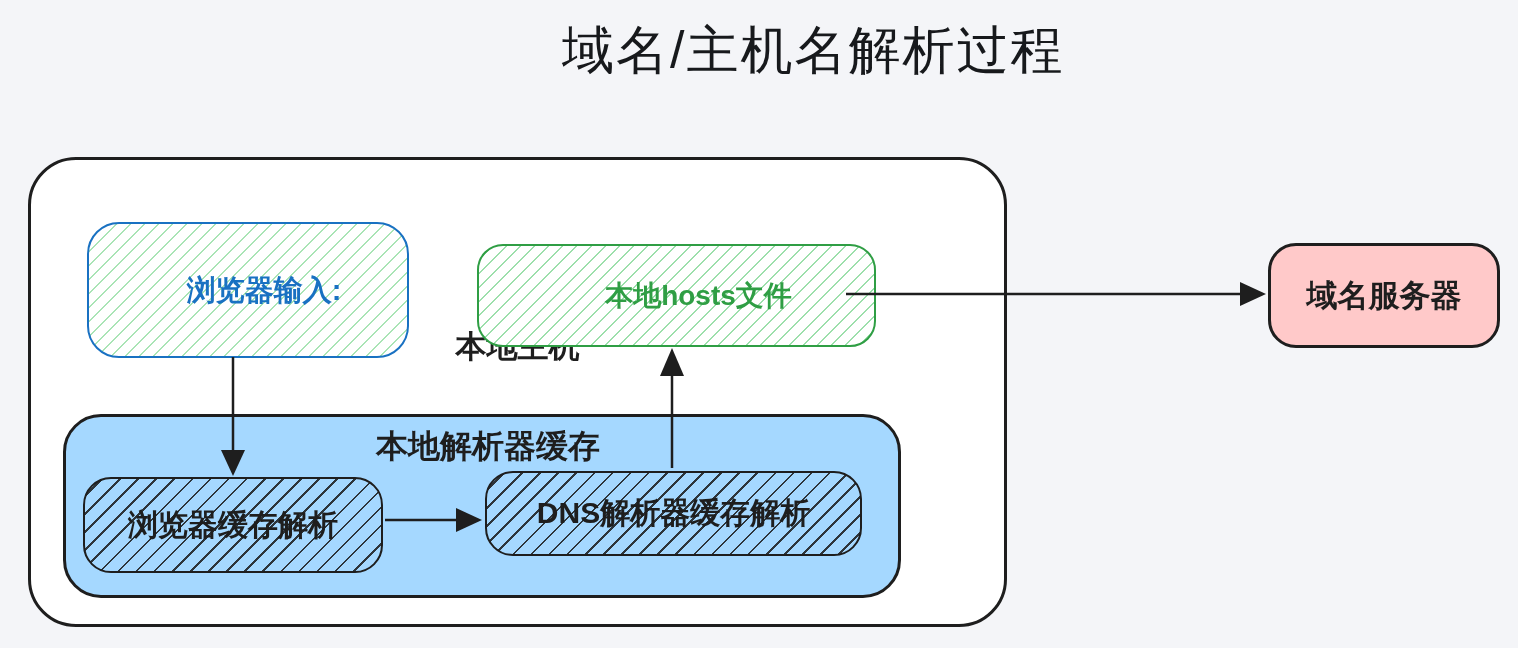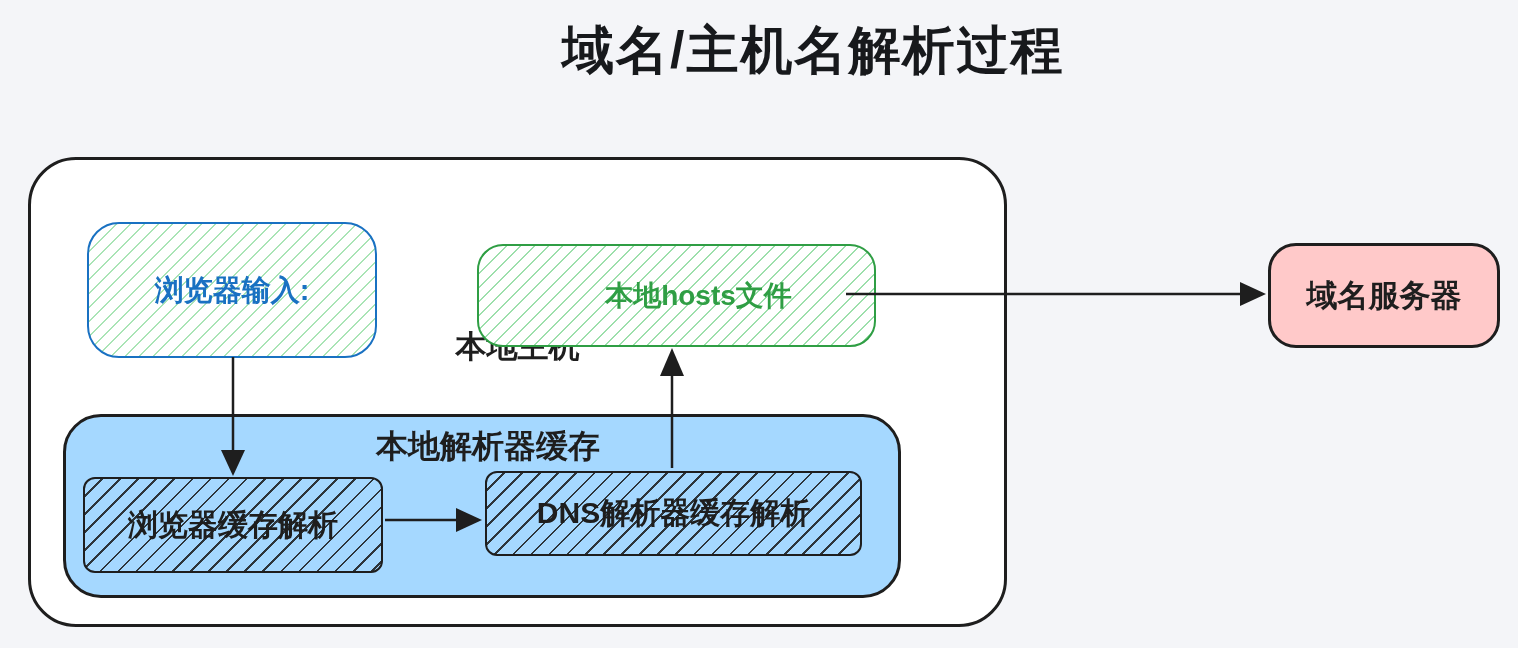--- a/index.html
+++ b/index.html
@@ -14,21 +14,21 @@
     background: #f4f5f8;
     overflow: hidden;
   }
   .abs { position: absolute; }
 
   
   .diagram-title {
     left: 562px;
     top: 16px;
     font-size: 52px;
-    font-weight: 700;
+    font-weight: 400;
     color: #17191c;
     letter-spacing: 2px;
     white-space: nowrap;
   }
 
   
   .outer-box {
     left: 28px;
     top: 157px;
     width: 973px;
@@ -65,20 +65,21 @@
     border: 2.5px solid #1971c2;
     border-radius: 32px;
     background-color: #ffffff;
     background-image: repeating-linear-gradient(135deg,
       rgba(255,255,255,0) 0px, rgba(255,255,255,0) 8.5px,
       #a9e4b5 8.5px, #a9e4b5 10px);
     color: #1971c2;
     font-size: 29px;
     font-weight: 700;
     line-height: 46px;
+    padding-left: 32px;
   }
 
   
   .hosts-box {
     left: 477px;
     top: 244px;
     width: 351px;
     height: 99px;
     border: 2.5px solid #2f9e44;
     border-radius: 26px;
@@ -107,21 +108,21 @@
     top: 8px;
     text-align: center;
     font-size: 32px;
     font-weight: 700;
     color: #1e1e1e;
   }
 
   
   .dark-hatch {
     border: 2.5px solid #1e1e1e;
-    border-radius: 12px;
+    border-radius: 28px;
     background-image: repeating-linear-gradient(135deg,
       rgba(0,0,0,0) 0px, rgba(0,0,0,0) 11px,
       rgba(25,25,25,0.85) 11px, rgba(25,25,25,0.85) 12.8px);
     color: #1e1e1e;
     font-size: 30px;
     font-weight: 700;
   }
   .browser-cache { left: 17px; top: 60px; width: 296px; height: 92px; }
   .dns-cache     { left: 419px; top: 54px; width: 373px; height: 81px; }
 

